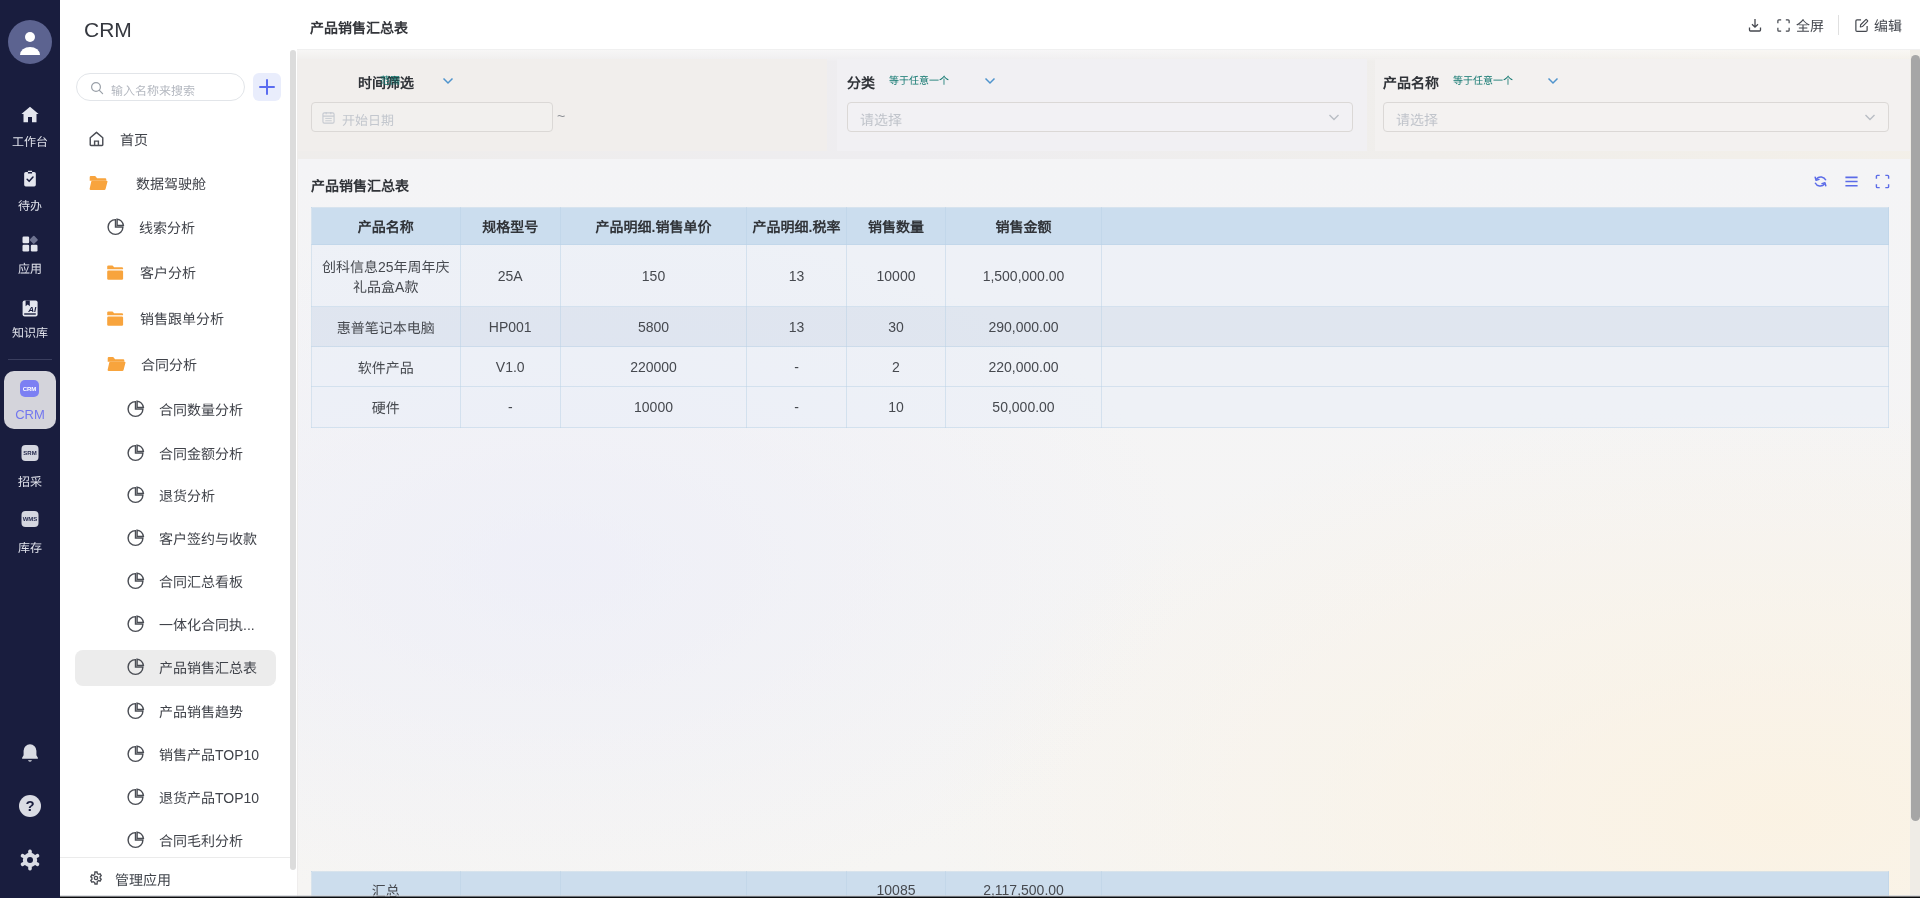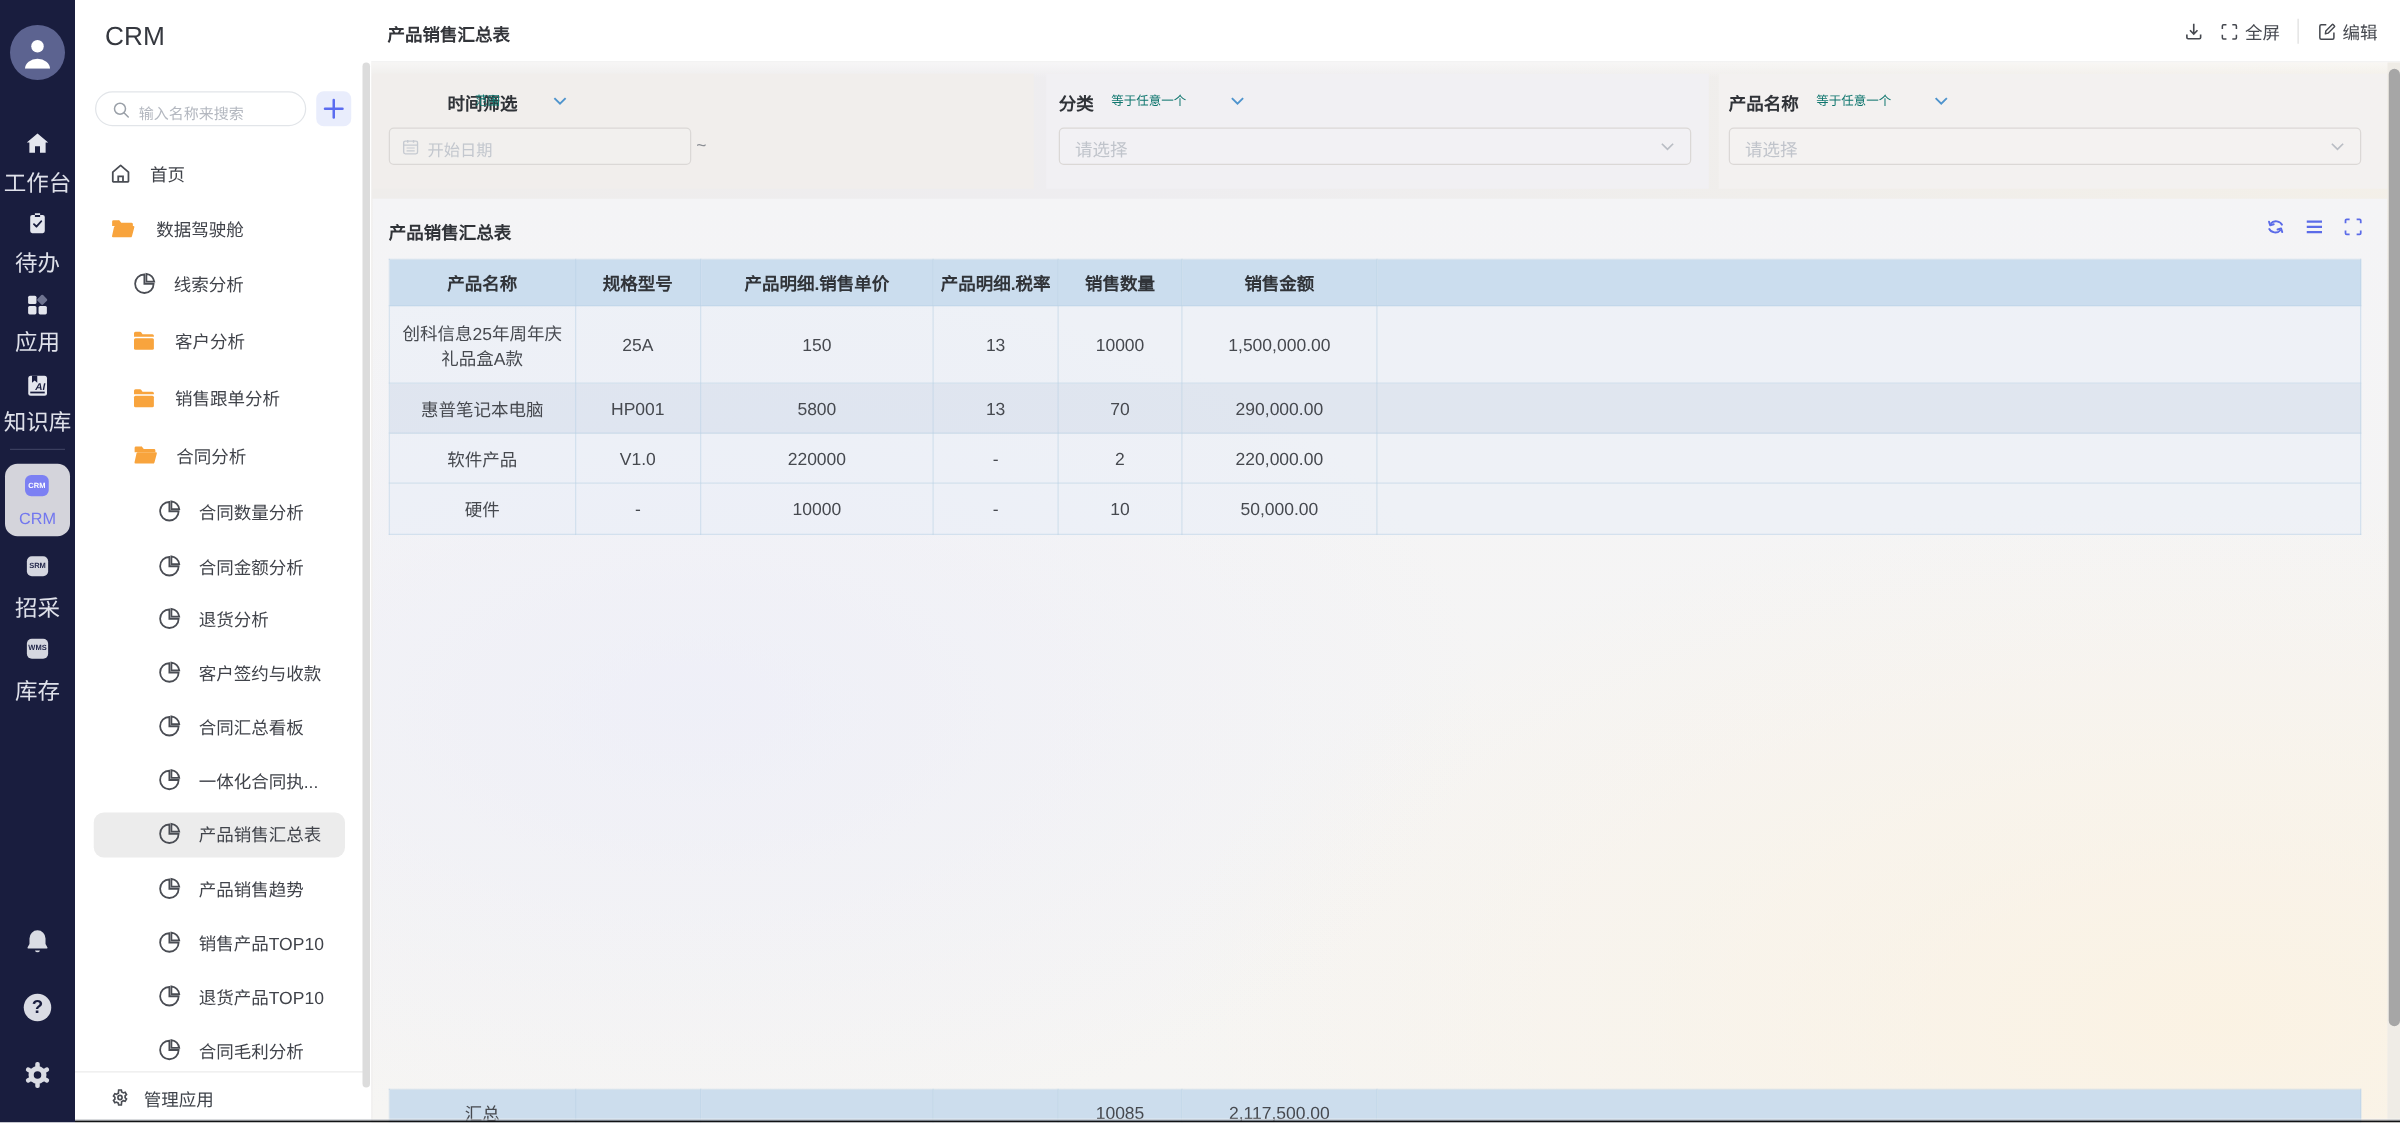--- a/index.html
+++ b/index.html
@@ -3,21 +3,21 @@
 <meta charset="utf-8">
 <title>产品销售汇总表</title>
 <style>
 *{margin:0;padding:0;box-sizing:border-box;}
 html,body{width:1920px;height:898px;overflow:hidden;}
 body{font-family:"Liberation Sans",sans-serif;font-size:14px;color:#41444b;position:relative;background:#fff;}
 .abs{position:absolute;}
 
 
 #rail{position:absolute;left:0;top:0;width:60px;height:898px;background:#191d3e;}
-.rail-label{position:absolute;width:60px;text-align:center;color:#dfe1ea;font-size:18px;}
+.rail-label{position:absolute;width:60px;text-align:center;color:#dfe1ea;font-size:12px;}
 .rail-ic{position:absolute;left:50%;transform:translateX(-50%);}
 #avatar{position:absolute;left:8px;top:20px;width:44px;height:44px;border-radius:50%;background:#5c6390;}
 #avatar svg{position:absolute;left:10px;top:9px;}
 .appbox{position:absolute;left:50%;transform:translateX(-50%);border-radius:4px;background:#d5d7e0;color:#252a4d;font-weight:bold;display:flex;align-items:center;justify-content:center;}
 #crmsel{position:absolute;left:4px;top:371px;width:52px;height:58px;border-radius:10px;background:#d4d4db;}
 #crmsel .ic{position:absolute;left:16px;top:9px;width:19px;height:17px;border-radius:5px;background:#7c80f3;color:#fff;font-size:6px;font-weight:bold;display:flex;align-items:center;justify-content:center;}
 #crmsel .lb{position:absolute;left:0;top:36px;width:52px;text-align:center;color:#7277ef;font-size:13px;}
 
 
 #side{position:absolute;left:60px;top:0;width:237px;height:898px;background:#fff;}
@@ -163,21 +163,21 @@
           <path d="M3.4 8.6 10 3 16.6 8.6 V16 a0.8 0.8 0 0 1 -0.8 0.8 H4.2 A0.8 0.8 0 0 1 3.4 16 Z" fill="none" stroke="#4a4d54" stroke-width="1.5" stroke-linejoin="round"></path>
           <path d="M8 16.6 v-4.4 h4 v4.4" fill="none" stroke="#4a4d54" stroke-width="1.5"></path>
         </svg>
         <span class="txt" style="left:60px;font-family:Liberation Serif, serif;">首页</span>
       </div>
     <div class="mi" style="top:161px;height:44px;">
         <svg width="20" height="17" viewBox="0 0 20 17" style="position:absolute;left:28px;">
           <path d="M1.7 2.7 a1.1 1.1 0 0 1 1.1-1.1 h4.1 a1 1 0 0 1 0.85 0.45 L9 3.7 h8.2 a1.1 1.1 0 0 1 1.1 1.1 v1.4 H1.7 Z" fill="#f8a43d"></path>
           <path d="M4.1 6.2 H18.6 a0.9 0.9 0 0 1 0.87 1.12 l-1.9 7.1 a1.3 1.3 0 0 1 -1.25 0.96 H2.5 a0.9 0.9 0 0 1 -0.87-1.13 l1.58-7.1 a1.15 1.15 0 0 1 0.89-0.95 Z" fill="#f8a43d"></path>
         </svg>
-        <span class="txt" style="left:65px;">数据驾驶舱</span>
+        <span class="txt" style="left:76px;">数据驾驶舱</span>
       </div>
     <div class="mi" style="top:205px;height:44px;">
         <svg width="19" height="19" viewBox="0 0 20 20" style="position:absolute;left:45.5px;">
           <path d="M10 2.2 A7.8 7.8 0 1 0 17.8 10 L10 10 Z" fill="none" stroke="#4a4d54" stroke-width="1.5"></path>
           <path d="M11.7 8.3 V1.7 A8 8 0 0 1 18.3 8.3 Z" fill="none" stroke="#4a4d54" stroke-width="1.5"></path>
         </svg>
         <span class="txt" style="left:79px;">线索分析</span>
       </div>
     <div class="mi" style="top:249px;height:46px;">
         <svg width="18" height="17" viewBox="0 0 18 17" style="position:absolute;left:46px;">
@@ -401,21 +401,21 @@
               <td>13</td>
               <td>10000</td>
               <td>1,500,000.00</td>
               <td></td>
             </tr>
         <tr class="r-b" style="height:40px;">
               <td>惠普笔记本电脑</td>
               <td>HP001</td>
               <td>5800</td>
               <td>13</td>
-              <td>70</td>
+              <td>30</td>
               <td>290,000.00</td>
               <td></td>
             </tr>
         <tr class="r-a" style="height:40px;">
               <td>软件产品</td>
               <td>V1.0</td>
               <td>220000</td>
               <td>-</td>
               <td>2</td>
               <td>220,000.00</td>

